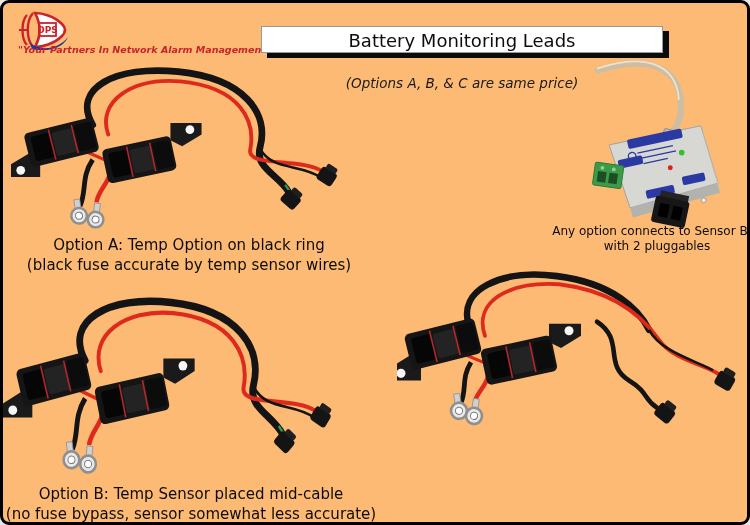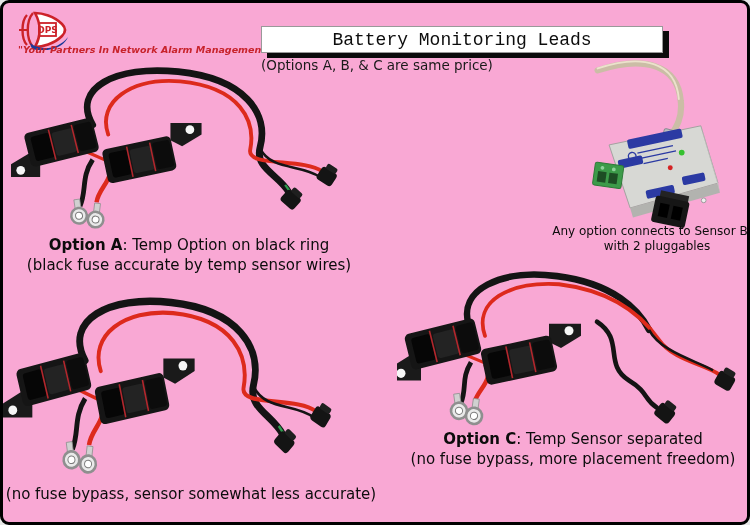--- a/index.html
+++ b/index.html
@@ -1,34 +1,34 @@
 <!DOCTYPE html>
 <html><head>
 <meta charset="utf-8">
 <style>
   html,body{margin:0;padding:0;background:#e8e8e8;}
   .canvas{
-    position:relative;width:750px;height:525px;background:#f9a8d4;
+    position:relative;width:750px;height:525px;background:#fdba74;
     border:3px solid #000;border-radius:9px;box-sizing:border-box;overflow:hidden;
     font-family:"DejaVu Sans", sans-serif;color:#111;
   }
   .abs{position:absolute;}
   
   .brand-name{left:74px;top:9px;font-size:25px;font-weight:bold;font-style:italic;color:#1d3a9a;letter-spacing:.5px;}
   .brand-tagline{left:15px;top:41px;font-size:9.5px;font-weight:bold;font-style:italic;color:#c8232b;}
   
   .title-box{
     left:258px;top:23px;width:402px;height:27px;background:#fff;
     border:1px solid #999;box-shadow:6px 5px 0 #0b0b0b;
-    text-align:center;line-height:27px;font-size:18px;color:#0d0d0d;z-index:3;box-sizing:border-box;font-family:Liberation Mono, monospace;
+    text-align:center;line-height:27px;font-size:18px;color:#0d0d0d;z-index:3;box-sizing:border-box;
   }
-  .subtitle{left:258px;top:54px;width:402px;text-align:left;font-size:13.5px;color:#1a1a1a;z-index:2;}
+  .subtitle{left:258px;top:72px;width:402px;text-align:center;font-style:italic;font-size:13.5px;color:#1a1a1a;z-index:2;}
   
   .optiontext{text-align:center;font-size:15px;line-height:19.5px;color:#0c0c0c;white-space:nowrap;}
-  .optiontext .b{font-weight:bold;margin-top:16px;}
+  .optiontext .b{font-weight:normal;margin-top:16px;}
   .sensor-caption{left:548px;top:221px;width:212px;text-align:center;font-size:12px;line-height:15px;color:#0c0c0c;}
   .txt-a{left:4px;top:233px;width:364px;}
   .txt-b{left:0px;top:482px;width:376px;}
   .txt-c{left:396px;top:427px;width:348px;}
   svg{display:block;}
 </style>
 </head>
 <body>
 
 <svg width="0" height="0" style="position:absolute" aria-hidden="true">
@@ -134,20 +134,21 @@
   </svg>
   <div class="abs optiontext txt-a">
     <div><span class="b">Option A</span><span>: Temp Option on black ring</span></div>
     <div>(black fuse accurate by temp sensor wires)</div>
   </div>
 
   <svg class="abs" style="left:0px;top:290px" width="352" height="190" viewBox="0 0 360 180" preserveAspectRatio="none">
     <use href="#harness-art"></use>
   </svg>
   <div class="abs optiontext txt-b">
+    <div><span class="b">Option B</span><span>: Temp Sensor placed mid-cable</span></div>
     <div>(no fuse bypass, sensor somewhat less accurate)</div>
   </div>
 
   <svg class="abs" style="left:394px;top:264px" width="352" height="160" viewBox="0 0 352 158" preserveAspectRatio="none">
     <path d="M72,58 C60,22 104,2 160,9 C216,16 242,42 252,62" fill="none" stroke="#141414" stroke-width="6.5" stroke-linecap="round"></path>
     <path d="M88,68 C76,34 112,14 162,17 C220,24 248,52 262,72 C276,92 308,96 322,106" fill="none" stroke="#dd2a1c" stroke-width="3.8" stroke-linecap="round"></path>
     <path d="M252,62 C264,84 298,92 316,102" fill="none" stroke="#141414" stroke-width="2.6"></path>
     <path d="M52,80 L86,94 L110,90" fill="none" stroke="#dd2a1c" stroke-width="3.2"></path>
     <path d="M88,96 C98,110 82,120 78,132" fill="none" stroke="#dd2a1c" stroke-width="4.4"></path>
     <path d="M74,94 C64,110 70,120 64,134" fill="none" stroke="#141414" stroke-width="4.8"></path>
@@ -156,18 +157,14 @@
     <use href="#bracket" transform="translate(16,98)"></use>
     <use href="#fusebody" transform="translate(46,76) rotate(-14)"></use>
     <use href="#bracket" transform="translate(160,70) scale(-1,-1)"></use>
     <use href="#fusebody" transform="translate(122,92) rotate(-12)"></use>
     <use href="#connector" transform="translate(328,112) rotate(30)"></use>
     <g>
       <path d="M200,54 C228,72 206,96 232,112 C252,124 246,130 260,139" fill="none" stroke="#141414" stroke-width="4.6" stroke-linecap="round"></path>
       <use href="#connector" transform="translate(268,144) rotate(38)"></use>
     </g>
   </svg>
-  <div class="abs optiontext txt-c">
-    <div><span class="b">Option C</span><span>: Temp Sensor separated</span></div>
-    <div>(no fuse bypass, more placement freedom)</div>
-  </div>
 
 </div>
 
 </body></html>

